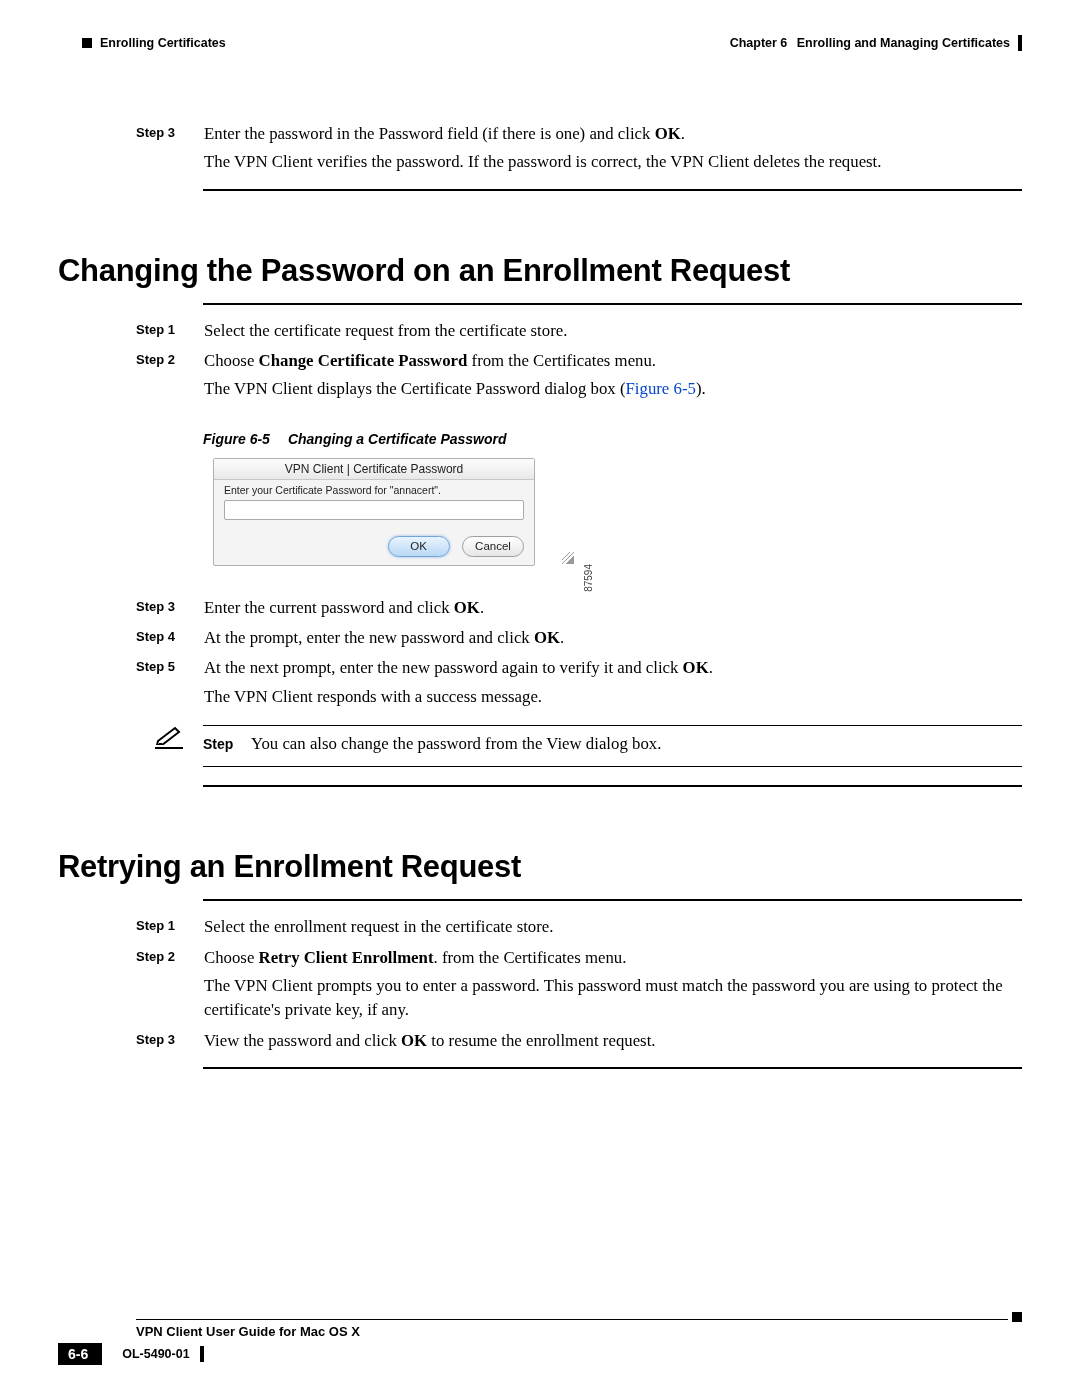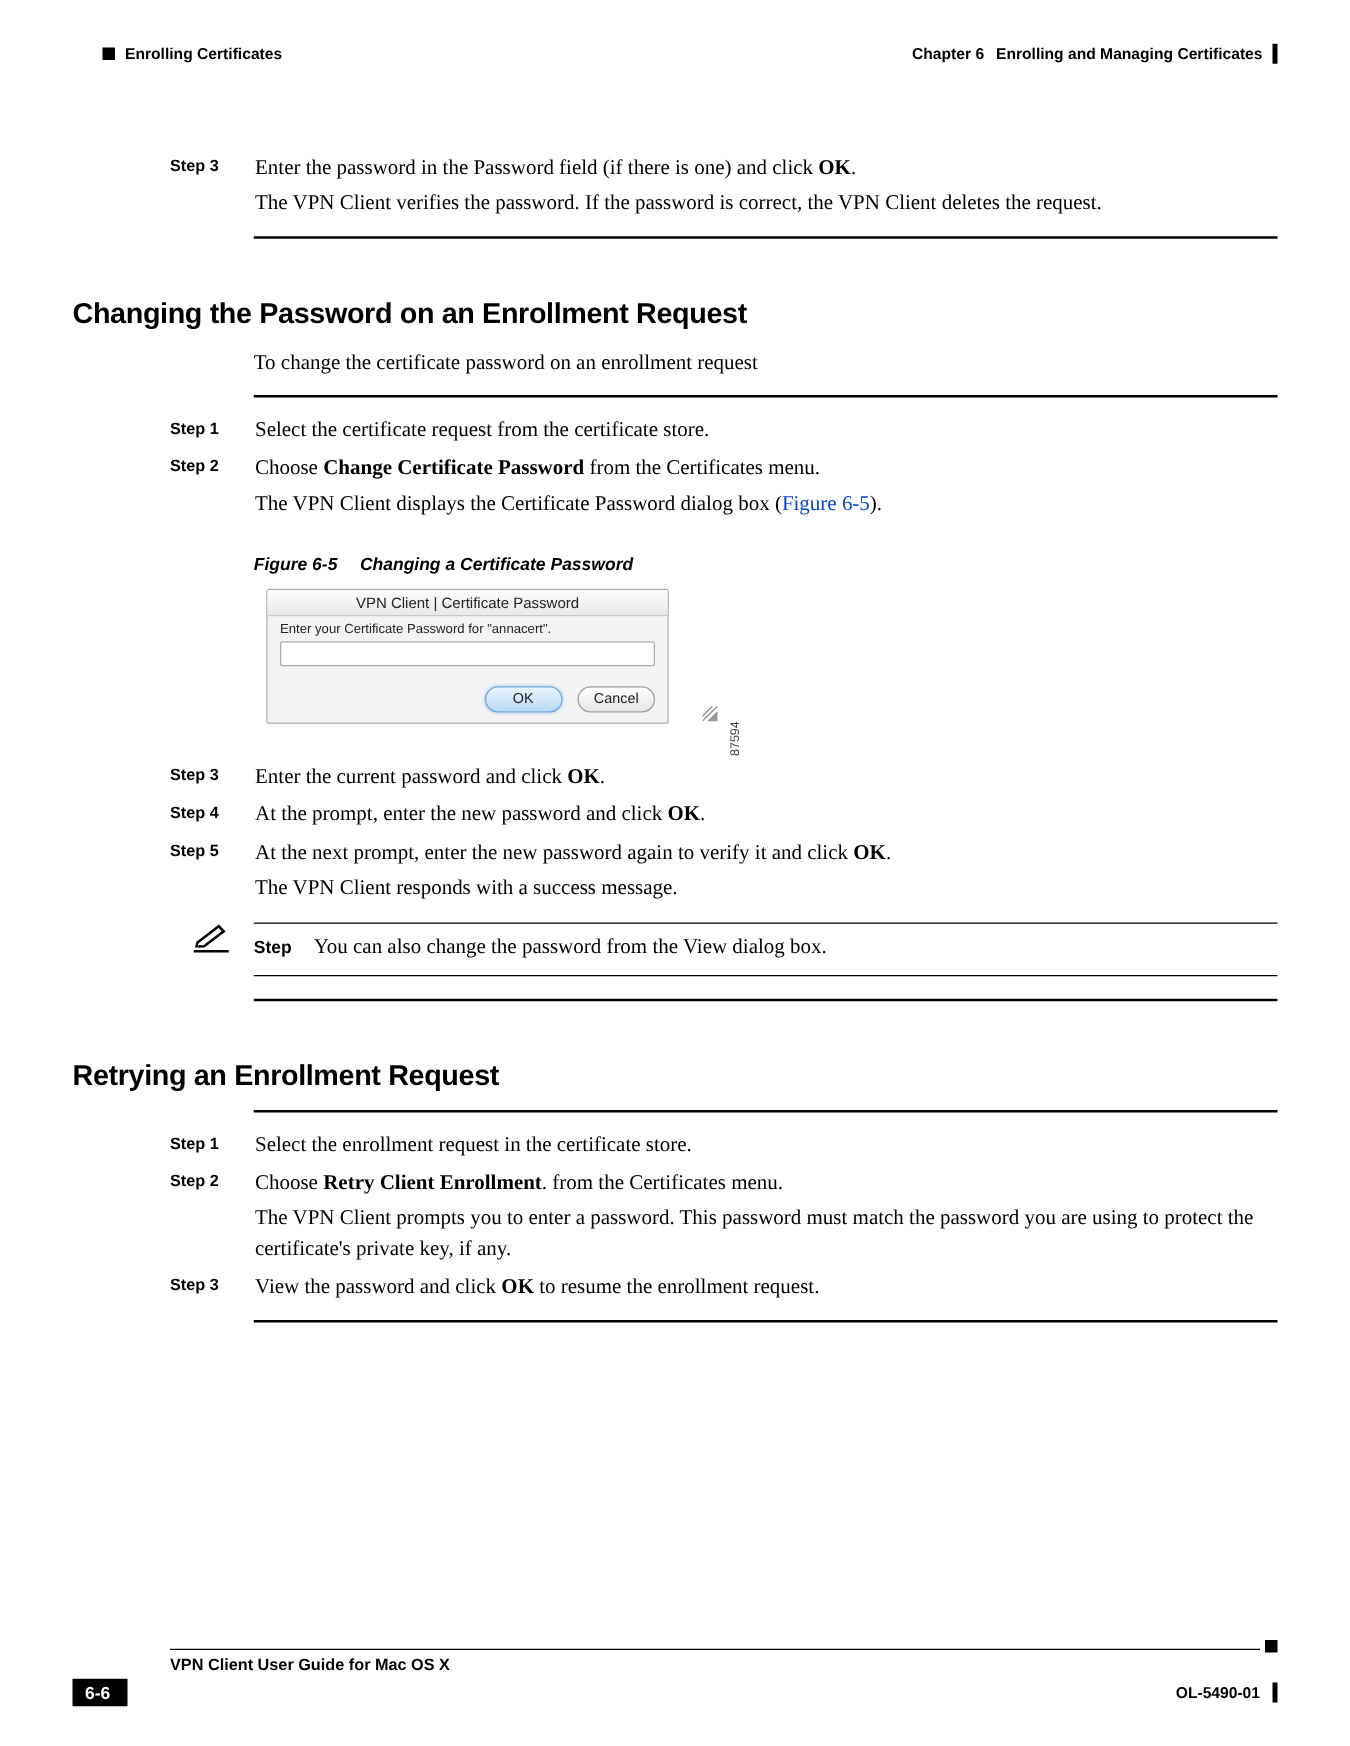--- a/index.html
+++ b/index.html
@@ -88,22 +88,22 @@
   .thick-rule {
     border: none;
     border-top: 2.5px solid #000;
     margin: 14px 0 14px 145px;
   }
   .thick-rule.first { margin-left: 145px; }
 
   h2.section {
     font-family: Arial, Helvetica, sans-serif;
     font-weight: bold;
-    font-size: 23px;
-    margin-top: 46px;
+    font-size: 31px;
+    margin-top: 62px;
     margin-bottom: 14px;
     letter-spacing: -0.3px;
   }
 
   .body-para {
     margin-left: 145px;
     font-size: 16.8px;
     line-height: 1.45;
     margin-bottom: 6px;
   }
@@ -267,23 +267,23 @@
   }
   .footer-title {
     margin-left: 78px;
     font-family: Arial, Helvetica, sans-serif;
     font-weight: bold;
     font-size: 13px;
     margin-top: 2px;
   }
   .footer-bottom {
     display: flex;
-    justify-content: space-between;
     align-items: center;
     margin-top: 4px;
+    gap: 20px;
   }
   .page-badge {
     background: #000;
     color: #fff;
     font-family: Arial, Helvetica, sans-serif;
     font-weight: bold;
     font-size: 14px;
     padding: 3px 14px 3px 10px;
   }
   .doc-id {
@@ -325,21 +325,20 @@
         <div class="step-text">
           <span>Enter the password in the Password field (if there is one) and click </span><span class="b">OK</span><span>.</span>
           <div style="height:4px"></div>
           <span>The VPN Client verifies the password. If the password is correct, the VPN Client deletes the request.</span>
         </div>
       </div>
     </div>
     <hr class="thick-rule first">
 
     <h2 class="section">Changing the Password on an Enrollment Request</h2>
-    <p class="body-para">To change the certificate password on an enrollment request</p>
     <hr class="thick-rule">
 
     <div class="step-block">
       <div class="step-row">
         <div class="step-label">Step 1</div>
         <div class="step-text">Select the certificate request from the certificate store.</div>
       </div>
       <div class="step-row">
         <div class="step-label">Step 2</div>
         <div class="step-text">

